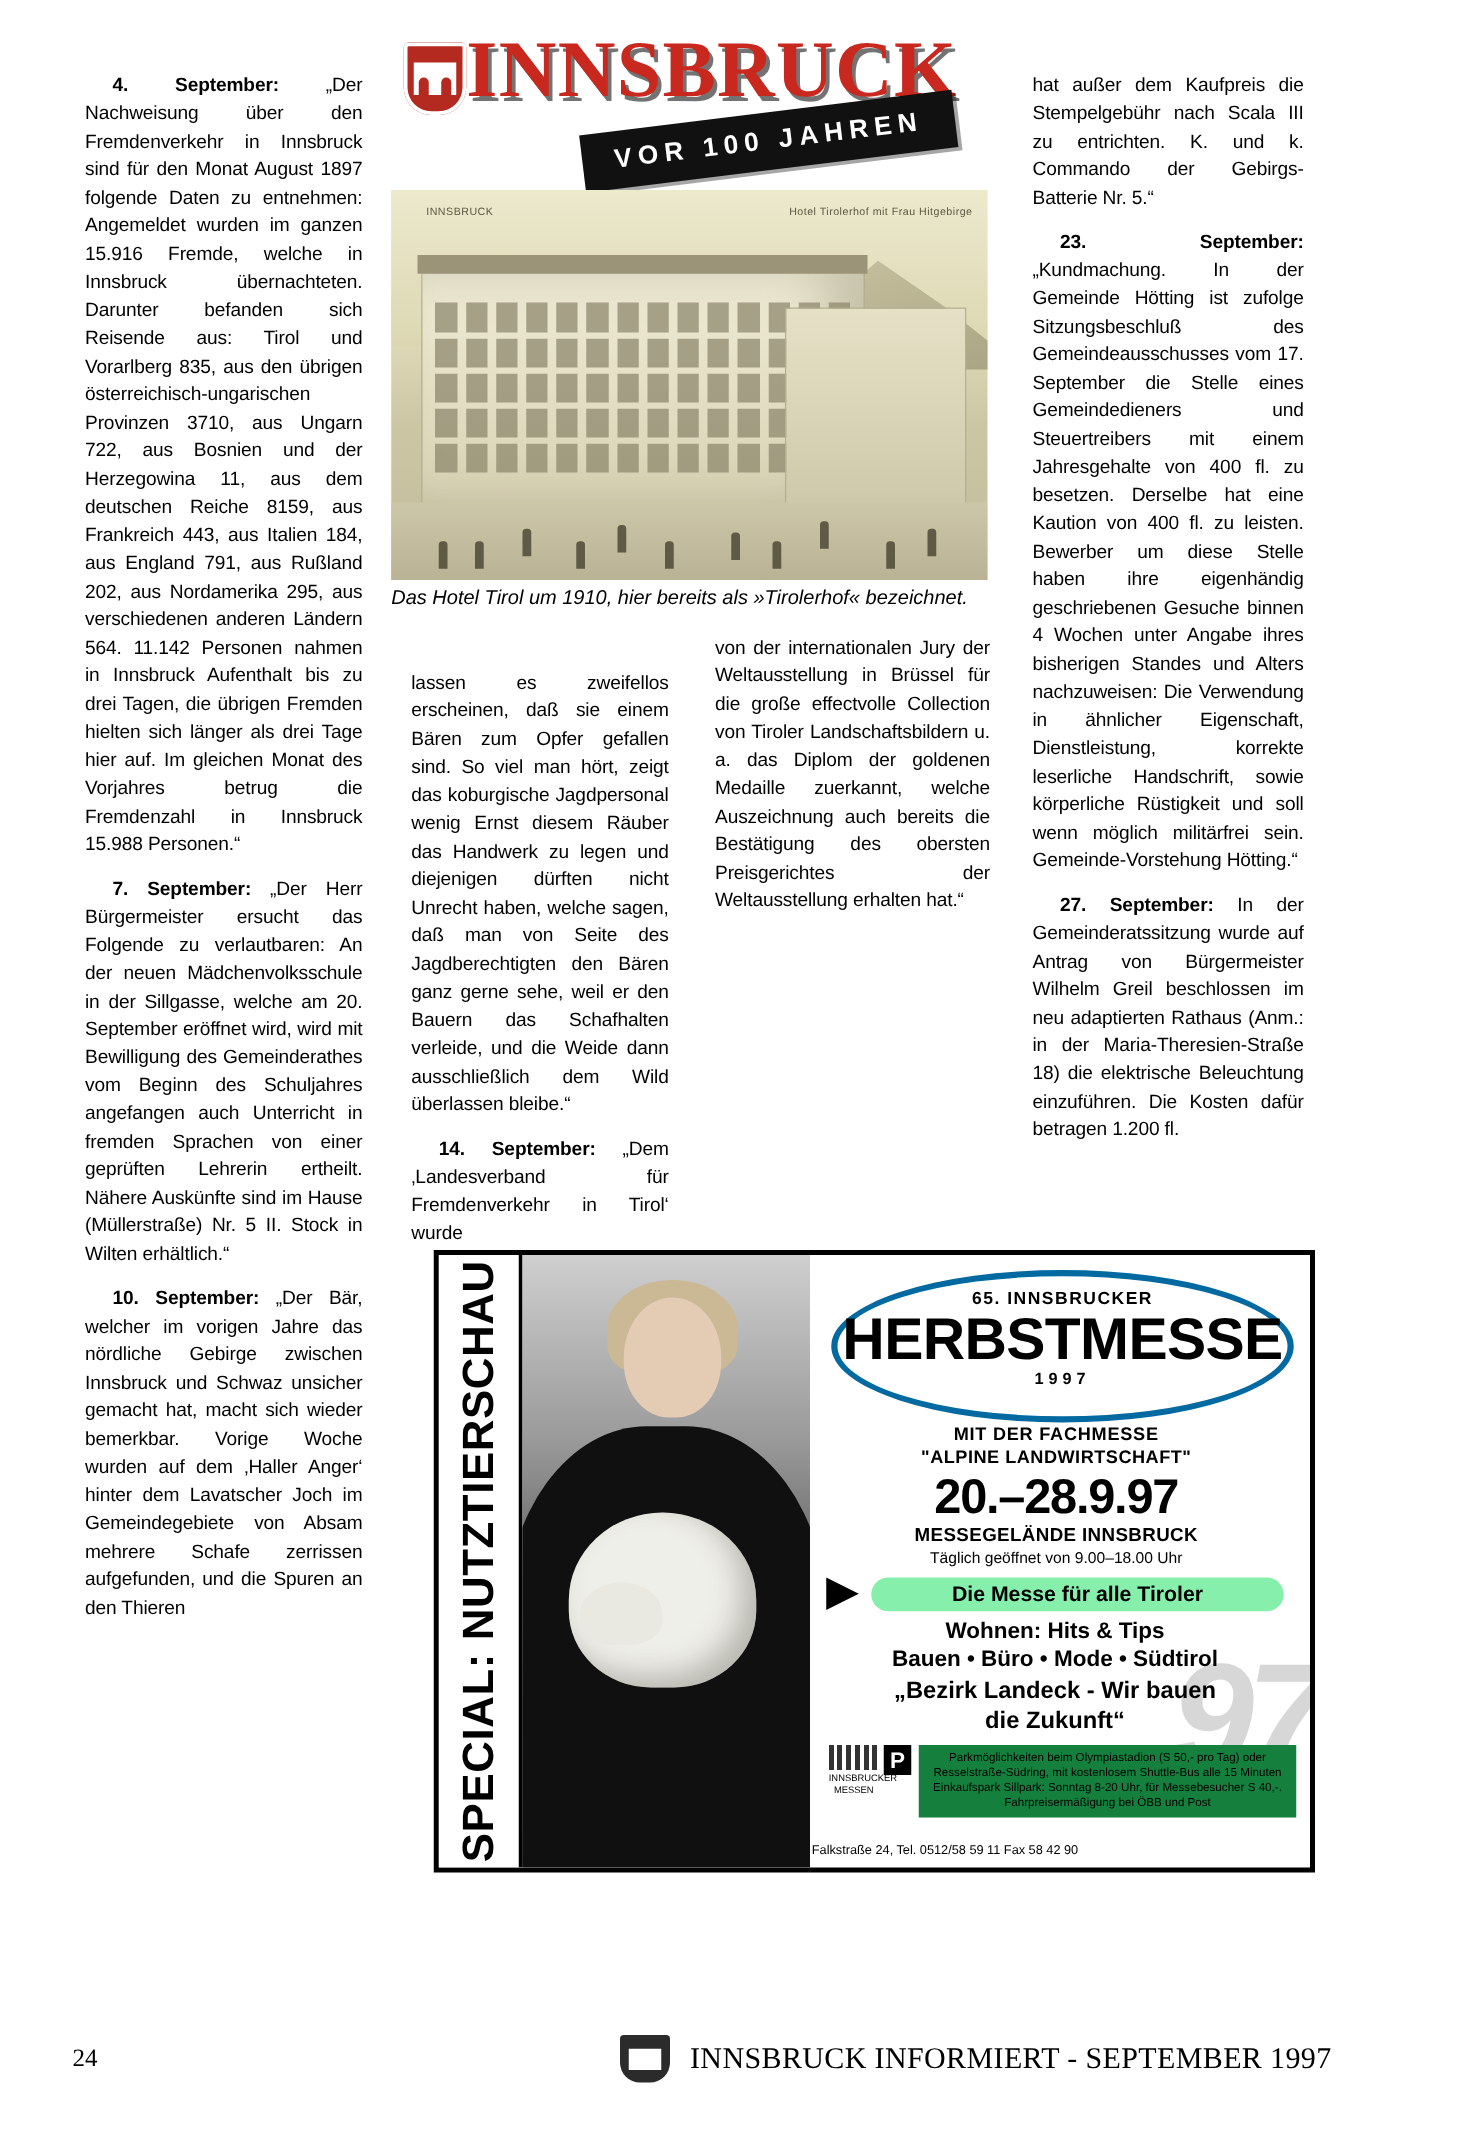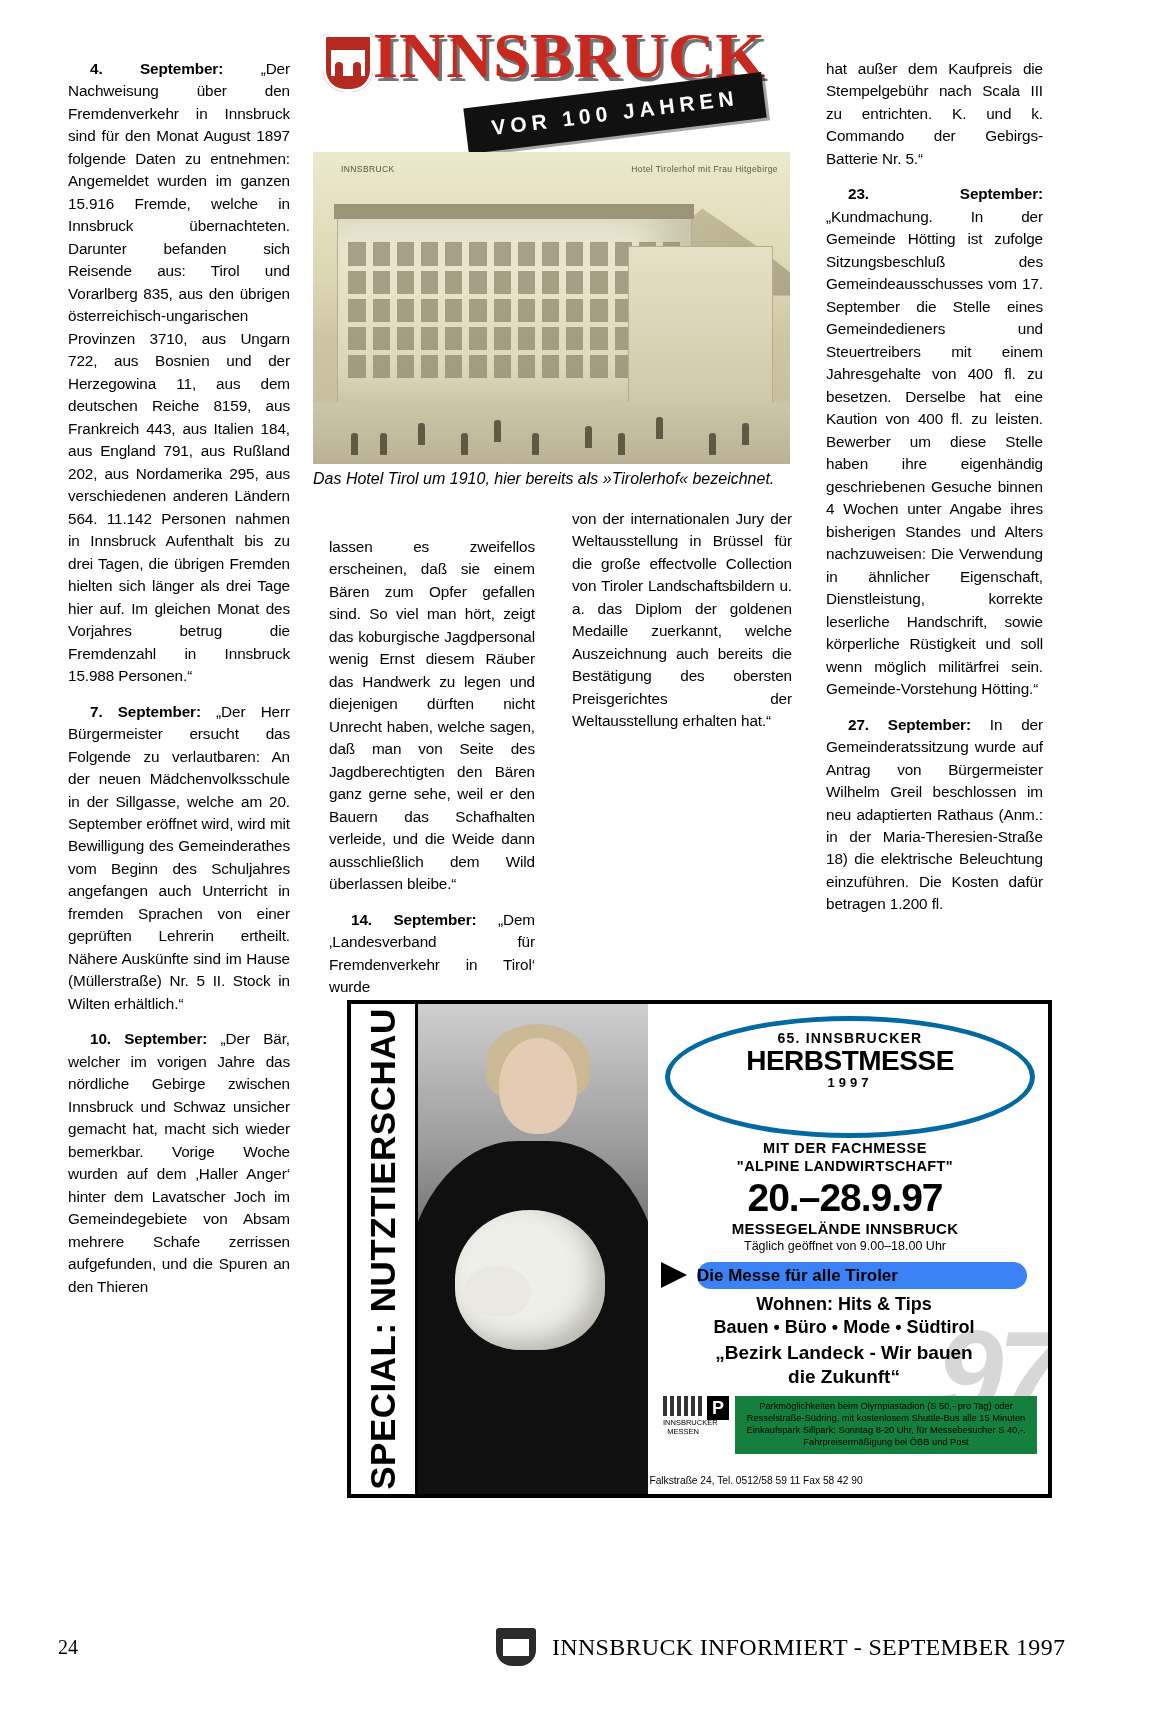--- a/index.html
+++ b/index.html
@@ -353,21 +353,21 @@
     border-radius: 50%;
     text-align: center;
   }
   .ad-oval-top {
     margin-top: 9px;
     font-size: 14px;
     font-weight: bold;
     letter-spacing: 1.2px;
   }
   .ad-oval-main {
-    font-size: 28px;
+    font-size: 47px;
     font-weight: bold;
     letter-spacing: -0.5px;
     line-height: 1.05;
     text-align: center;
   }
   .ad-oval-year {
     font-size: 13px;
     font-weight: bold;
     letter-spacing: 4px;
   }
@@ -418,25 +418,26 @@
     width: 340px;
     text-align: center;
     font-size: 12.5px;
   }
   .ad-banner {
     position: absolute;
     left: 46px;
     top: 258px;
     width: 330px;
     height: 27px;
-    background: #3b82f6;
+    background: #86efac;
     border-radius: 14px;
     color: #000;
     font-size: 17px;
     font-weight: bold;
+    text-align: center;
     line-height: 27px;
   }
   .ad-arrow {
     position: absolute;
     left: 10px;
     top: 258px;
     width: 0; height: 0;
     border-top: 13px solid transparent;
     border-bottom: 13px solid transparent;
     border-left: 26px solid #000;

